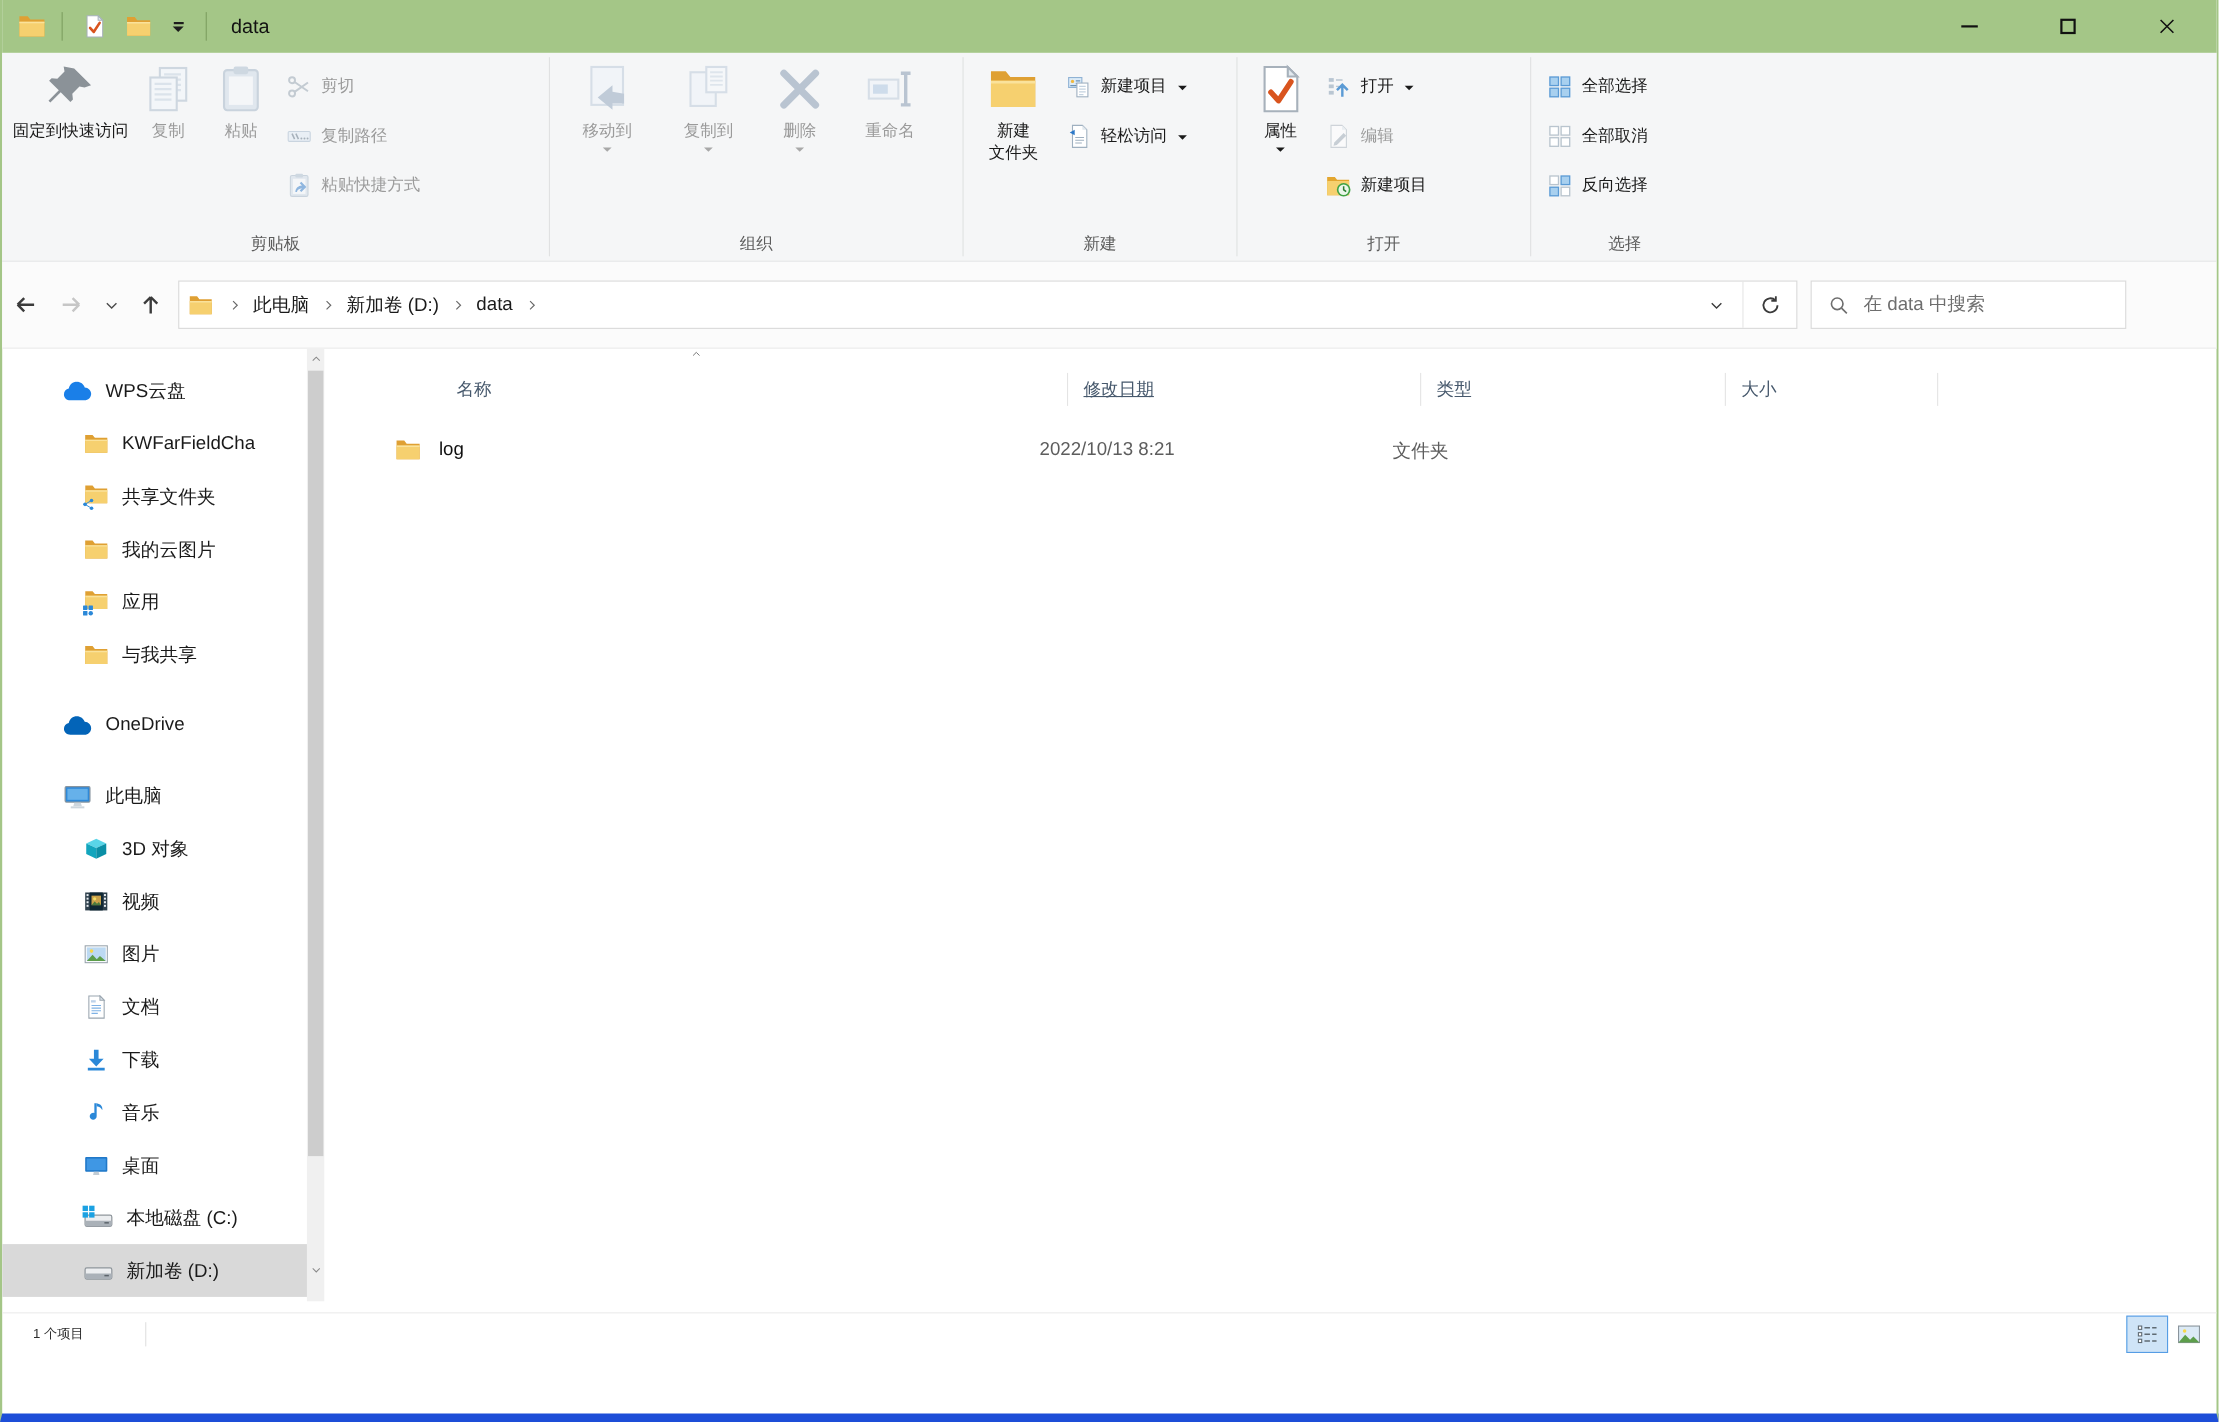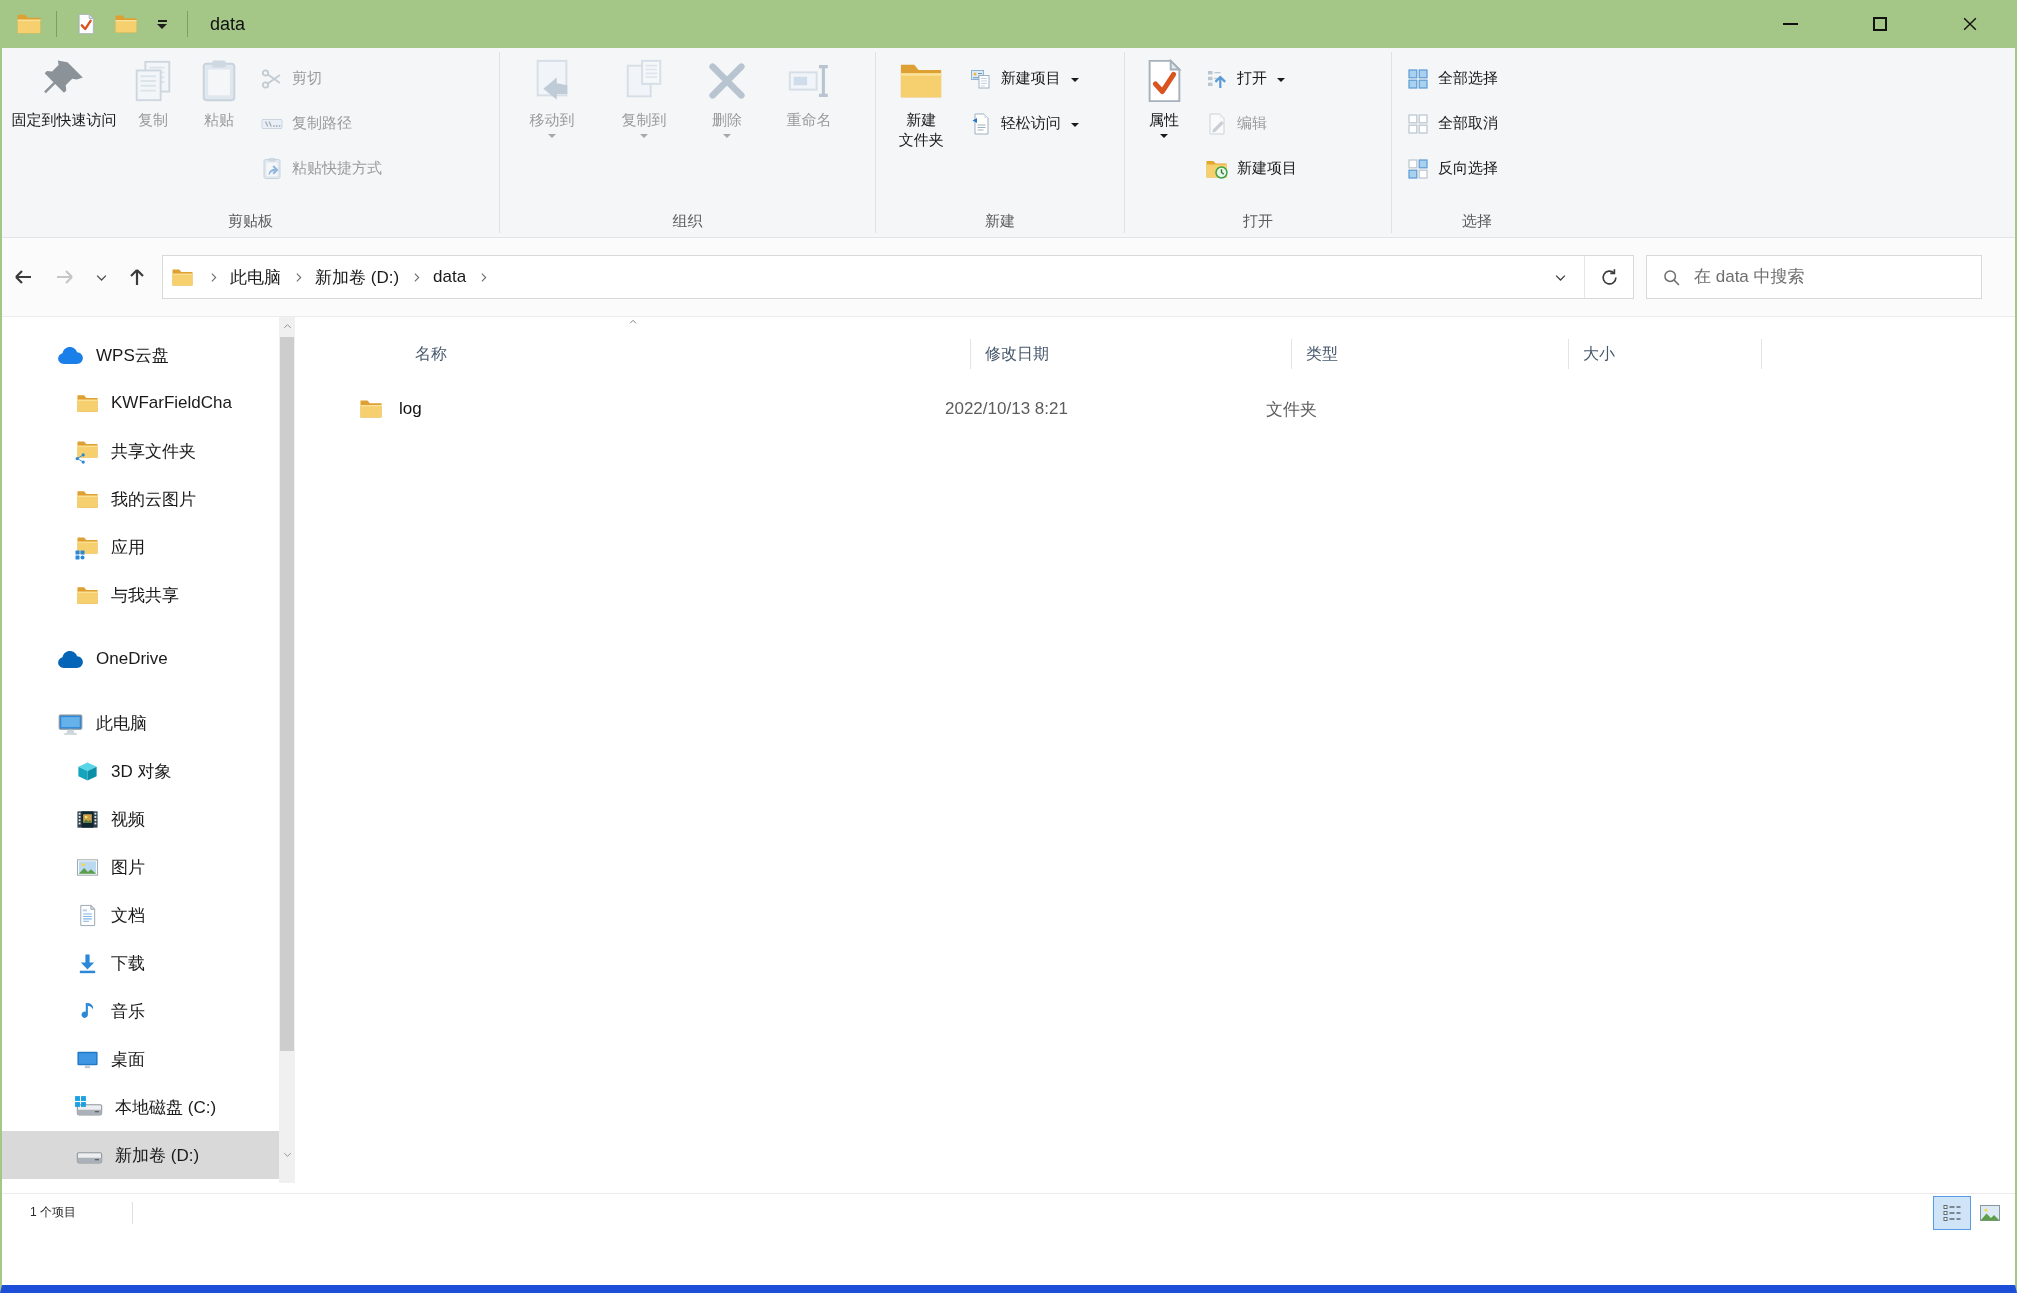--- a/index.html
+++ b/index.html
@@ -53,21 +53,21 @@
   .navbtn{width:42px;height:44px;display:flex;align-items:center;justify-content:center;}
   .navbtn.small{width:30px;}
   .addressbox{width:1472px;height:44px;background:#fff;border:1px solid #d9d9d9;box-sizing:border-box;display:flex;align-items:center;margin-left:4px;}
   .crumb-folder{margin:0 8px 0 8px;}
   .crumb{display:flex;align-items:center;font-size:17px;color:#1a1a1a;}
   .crumb-label{padding:0 6px;}
   .crumb-chev{width:22px;height:22px;display:flex;align-items:center;justify-content:center;color:#6b6b6b;}
   .addr-right{margin-left:auto;display:flex;align-items:center;height:100%;}
   .addr-split{width:1px;height:100%;background:#e6e6e6;}
   .addr-btn{width:48px;height:100%;display:flex;align-items:center;justify-content:center;color:#3b3b3b;}
-  .searchbox{width:336px;height:44px;background:#fff;border:1px solid #d9d9d9;box-sizing:border-box;display:flex;align-items:center;margin-left:12px;padding:0 8px;}
+  .searchbox{width:287px;height:44px;background:#fff;border:1px solid #d9d9d9;box-sizing:border-box;display:flex;align-items:center;margin-left:12px;padding:0 8px;}
   .searchbox input{border:none;outline:none;flex:1;font-size:17px;color:#555;background:transparent;font-family:inherit;}
   .searchbox input::placeholder{color:#6e6e6e;opacity:1;}
 
   
   .main{display:flex;height:876px;position:relative;}
   .sidebar{width:293px;position:relative;overflow:hidden;padding-top:14px;box-sizing:border-box;flex:0 0 auto;}
   .sideitem{height:48px;display:flex;align-items:center;font-size:17px;color:#1a1a1a;white-space:nowrap;gap:12px;}
   .lvl1{padding-left:55px;} .lvl2{padding-left:74px;}
   .sideitem.selected{background:#d9d9d9;width:278px;box-sizing:border-box;}
   .gap{height:16px;}
@@ -76,21 +76,21 @@
   .drive-wrap .overlay{position:absolute;left:-2px;top:1px;width:13px;height:13px;}
   .sb-scroll{position:absolute;right:0;top:0;width:16px;height:866px;background:#f0f0f0;}
   .sb-arrow{position:absolute;left:0;width:16px;height:18px;display:flex;align-items:center;justify-content:center;}
   .sb-thumb{position:absolute;left:1px;width:14px;background:#cdcdcd;}
 
   
   .filelist{flex:1;position:relative;padding-top:6px;}
   .sortcaret{position:absolute;left:332px;top:0px;color:#6b6b6b;}
   .lheader{display:flex;height:46px;align-items:center;font-size:16px;color:#46586c;margin-top:8px;}
   .hcol{height:30px;display:flex;align-items:center;border-right:1px solid #e4e4e4;box-sizing:border-box;}
-  .hc-name{width:636px;padding-left:80px;margin-left:40px;} .hc-date{width:321px;padding-left:14px;} .hc-type{width:277px;padding-left:14px;} .hc-size{width:193px;padding-left:14px;}
+  .hc-name{width:636px;padding-left:80px;margin-left:40px;} .hc-date{width:321px;padding-left:14px;text-decoration:underline;} .hc-type{width:277px;padding-left:14px;} .hc-size{width:193px;padding-left:14px;}
   .lrow{display:flex;height:52px;align-items:center;font-size:17px;margin-top:6px;}
   .rc-name{width:636px;padding-left:64px;display:flex;align-items:center;gap:16px;color:#111;box-sizing:border-box;}
   .rc-date{width:321px;padding-left:14px;color:#5d5d5d;box-sizing:border-box;}
   .rc-type{width:277px;padding-left:14px;color:#5d5d5d;box-sizing:border-box;}
   .rc-size{width:193px;padding-left:14px;color:#5d5d5d;box-sizing:border-box;}
 
   
   .statusbar{height:38px;display:flex;align-items:center;border-top:1px solid #ececec;box-sizing:border-box;position:relative;}
   .status-text{font-size:12px;color:#2c2c2c;padding-left:28px;}
   .status-sep{width:1px;height:22px;background:#e0e0e0;margin-left:56px;}

